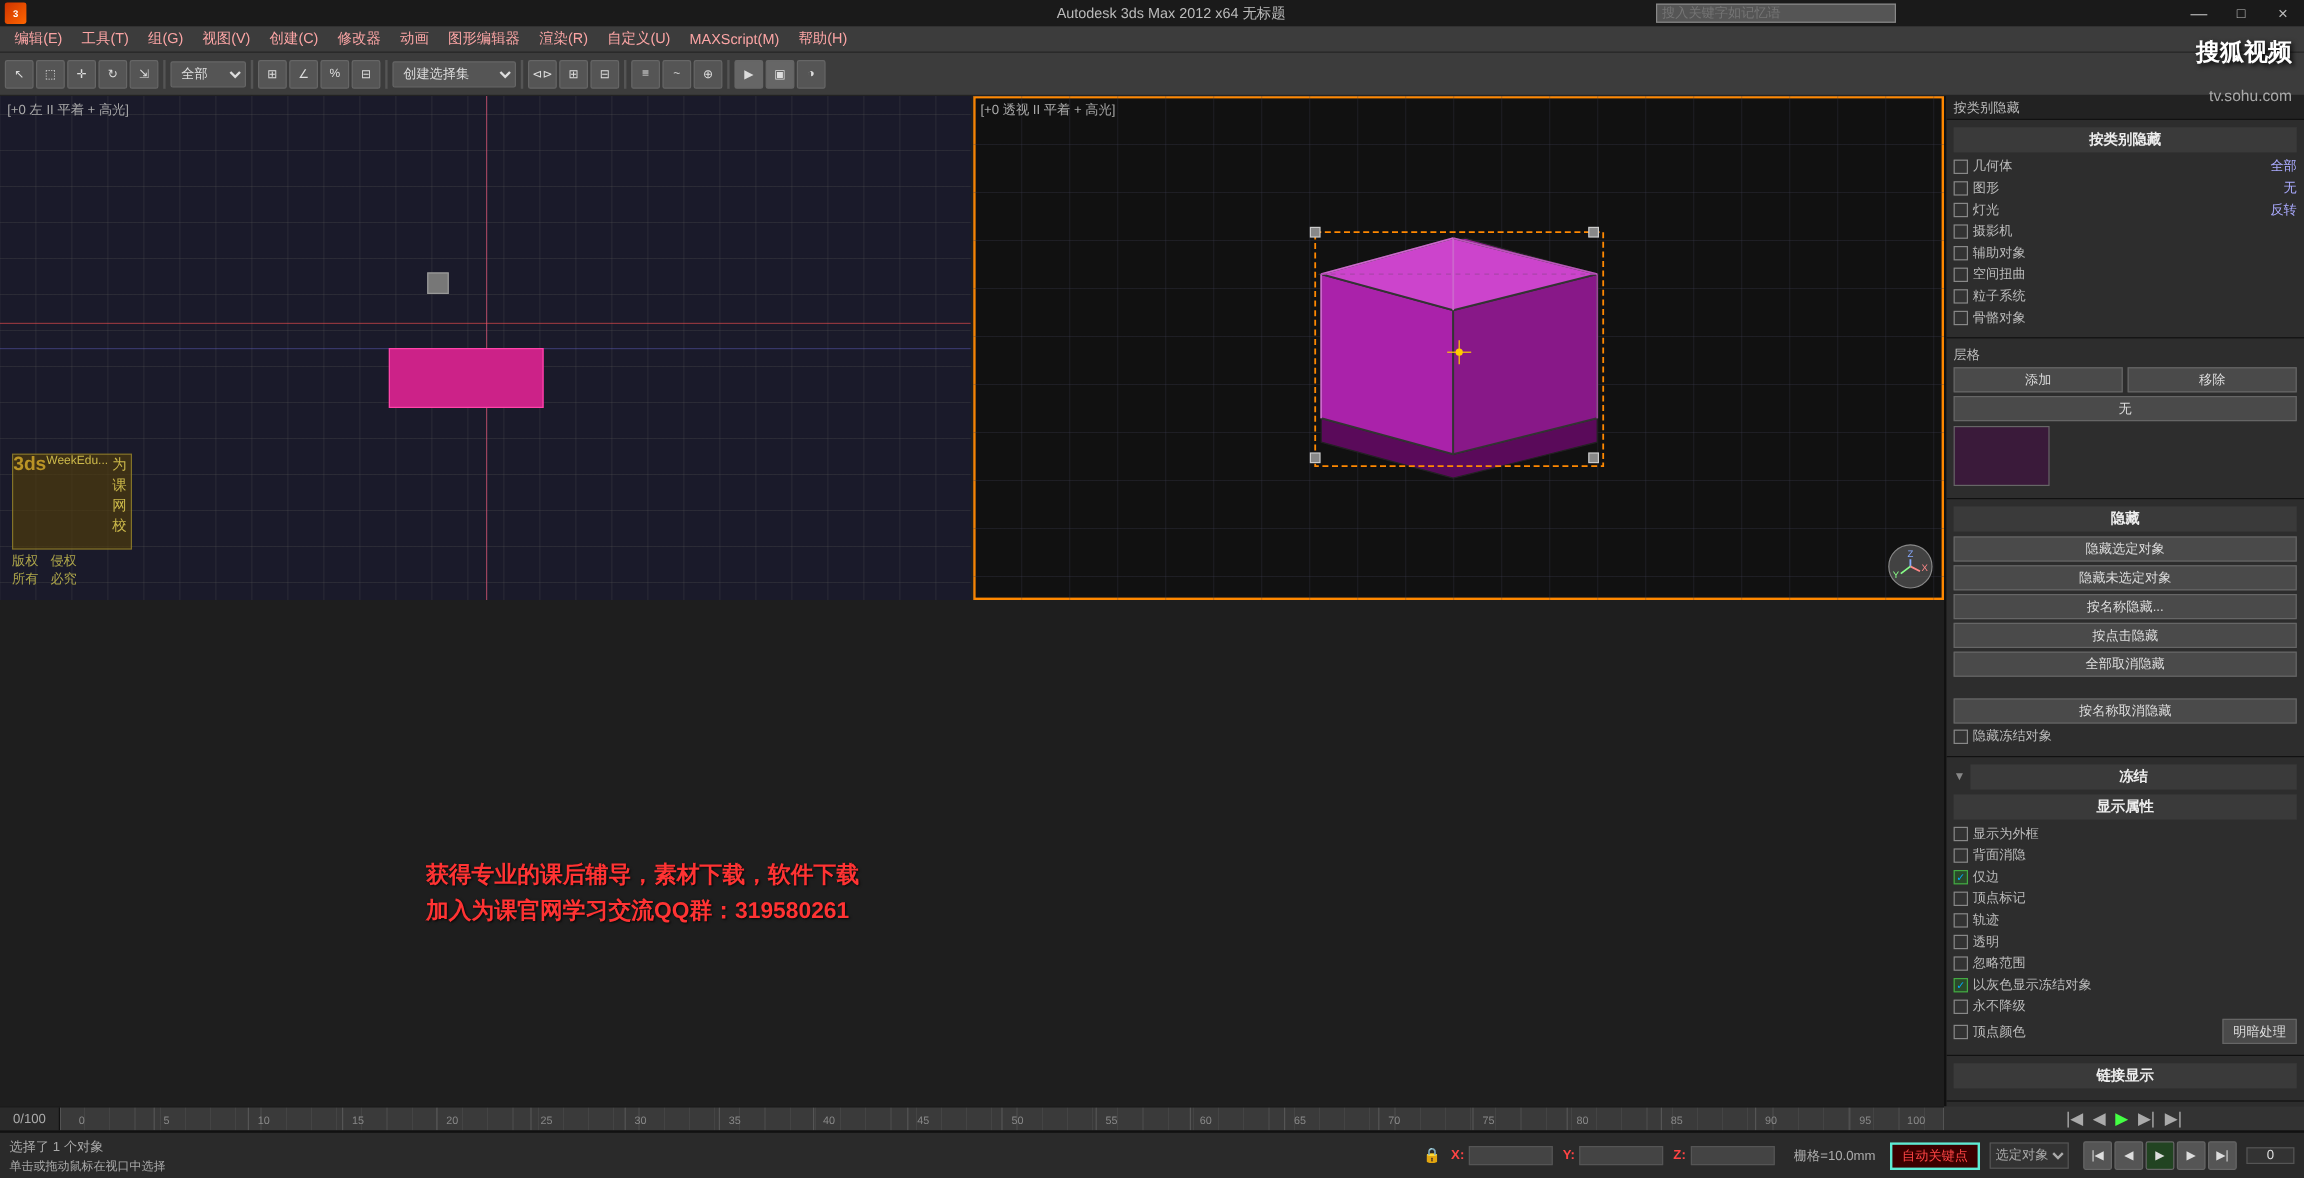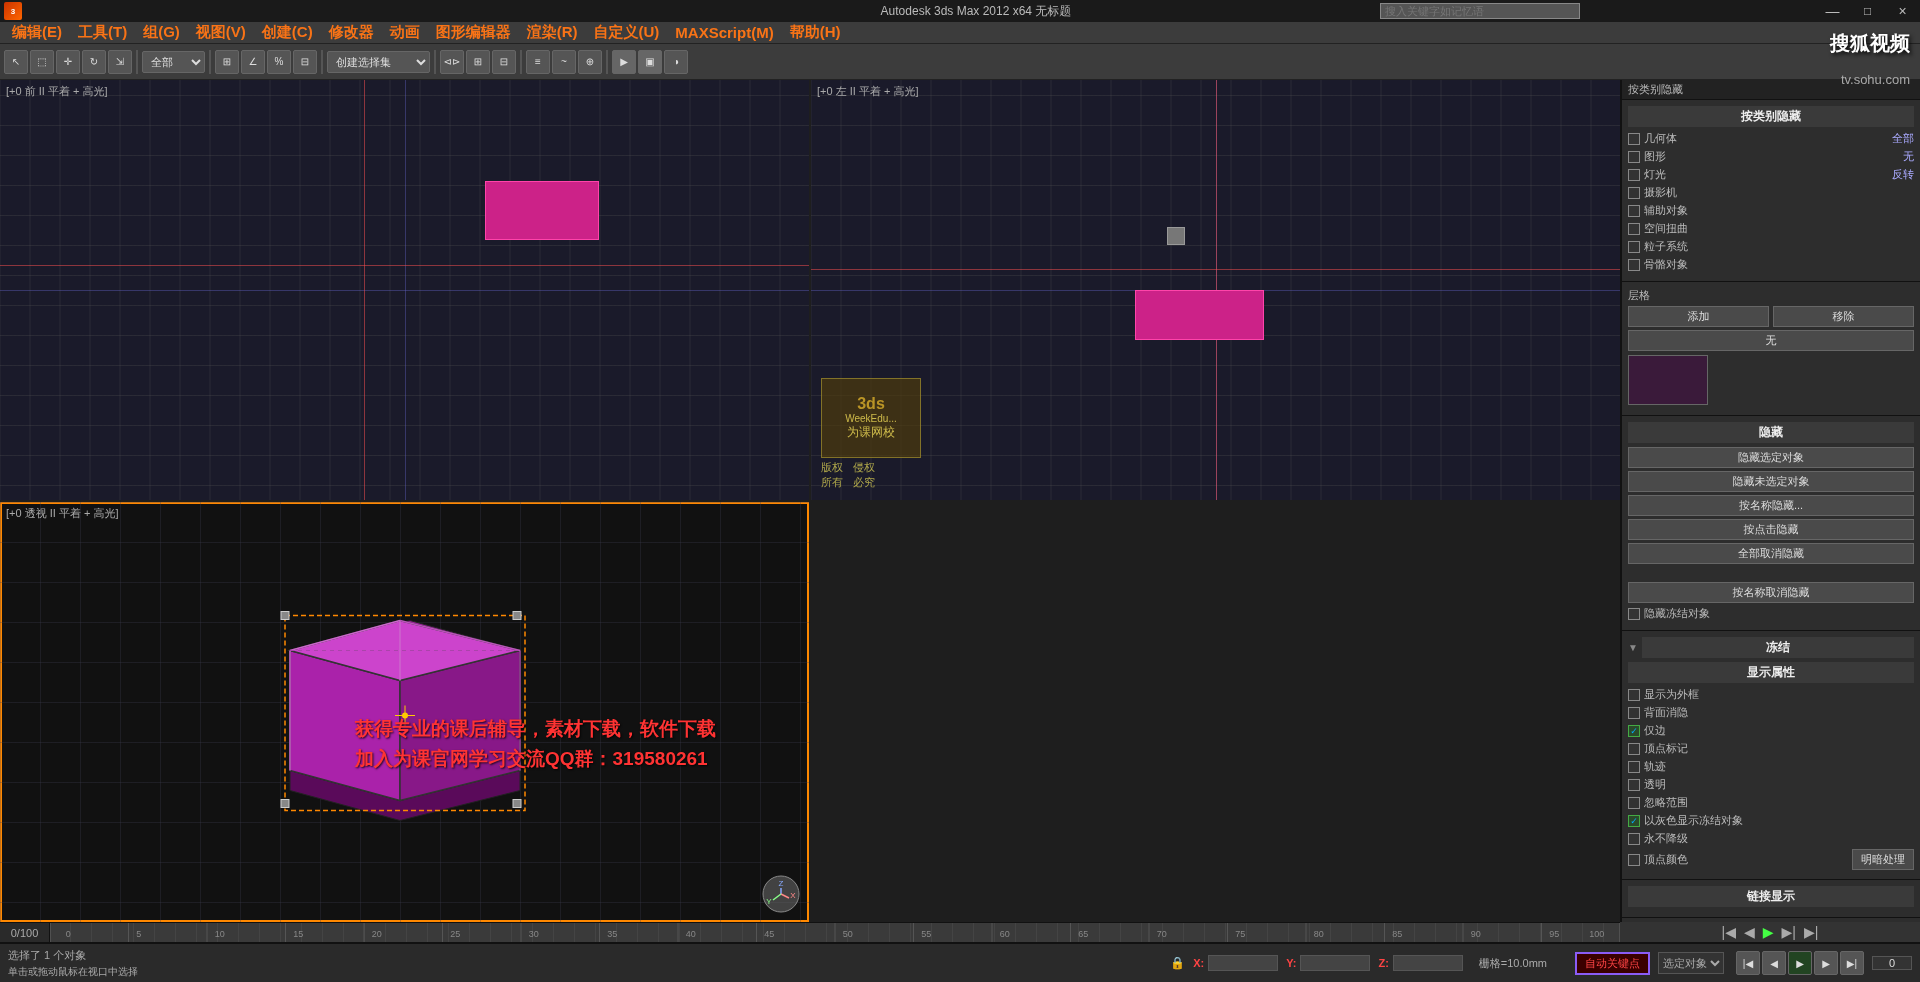--- a/index.html
+++ b/index.html
@@ -52,25 +52,24 @@
       height: 22px;
       background: #3c3c3c;
       display: flex;
       align-items: center;
       padding: 0 4px;
       z-index: 100;
       border-bottom: 1px solid #222;
     }
     .menu-item {
       padding: 2px 8px;
-      color: #f97316;
-      font-size: 15px;
+      color: #fca5a5;
+      font-size: 12px;
       cursor: pointer;
       white-space: nowrap;
-      font-weight: bold;
     }
 
     
     #toolbar {
       position: absolute;
       top: 44px; left: 0; right: 0;
       height: 36px;
       background: #3c3c3c;
       display: flex;
       align-items: center;
@@ -566,45 +565,35 @@
   <div class="tb-btn">◑</div>
 </div>
 
 <div id="obj-name-box">
   <span>Box001</span>
 </div>
 
 <div id="main-area">
 
 
-  <div class="viewport" id="vp-front">
-    <div class="grid-bg"></div>
-    <div class="grid-axis-h" style="top:50%"></div>
-    <div class="grid-axis-v" style="left:50%"></div>
-    <div class="h-line" style="top:44%"></div>
-    <div class="v-line" style="left:45%"></div>
-
-    <div class="pink-box" style="left:60%;top:24%;width:14%;height:14%;"></div>
-    <div class="viewport-label">[+0 前 II 平着 + 高光]</div>
-  </div>
 
   <div class="viewport" id="vp-left">
     <div class="grid-bg"></div>
     <div class="grid-axis-h" style="top:50%"></div>
     <div class="grid-axis-v" style="left:50%"></div>
     <div class="h-line" style="top:45%"></div>
     <div class="v-line" style="left:50%"></div>
 
     <div class="pink-box" style="left:40%;top:50%;width:16%;height:12%;"></div>
 
     <div style="position:absolute;left:44%;top:35%;width:18px;height:18px;background:#777;border:1px solid #999;"></div>
     <div class="viewport-label">[+0 左 II 平着 + 高光]</div>
 
     <div style="position:absolute;bottom:10px;left:10px;z-index:50;">
-      <div style="width:100px;height:80px;background:rgba(80,60,10,0.65);border:1px solid rgba(200,180,60,0.5);display:flex;flex-direction:column;justify-content:center;font-size:10px;color:rgba(220,200,80,0.9);text-align:center;margin-bottom:2px;">
+      <div style="width:100px;height:80px;background:rgba(80,60,10,0.65);border:1px solid rgba(200,180,60,0.5);display:flex;justify-content:center;font-size:10px;color:rgba(220,200,80,0.9);text-align:center;margin-bottom:2px;">
         <div style="font-size:16px;font-weight:bold;color:rgba(200,160,40,0.9);">3ds</div>
         <div>WeekEdu...</div>
         <div style="font-size:12px;font-weight:normal;">为课网校</div>
       </div>
       <div style="display:flex;gap:10px;font-size:11px;color:rgba(200,190,80,0.85);">
         <span>版权</span>
         <span>侵权</span>
       </div>
       <div style="display:flex;gap:10px;font-size:11px;color:rgba(200,190,80,0.85);">
         <span>所有</span>
@@ -878,21 +867,21 @@
     <span class="coord-label">Y:</span>
     <input class="coord-value" type="text" value="" style="">
   </div>
   <div class="coord-group">
     <span class="coord-label">Z:</span>
     <input class="coord-value" type="text" value="" style="">
   </div>
 
   <span class="status-text" style="margin-left:8px;">栅格=10.0mm</span>
 
-  <div style="background:#3a0000;border:2px solid #8b5cf6;padding:2px 8px;margin-left:20px;cursor:pointer;">
+  <div style="background:#3a0000;border:2px solid #5eead4;padding:2px 8px;margin-left:4px;cursor:pointer;">
     <span style="color:#ff4444;font-size:11px;">自动关键点</span>
   </div>
 
   <select style="background:#333;border:1px solid #555;color:#aaa;font-size:11px;height:22px;">
     <option>选定对象</option>
   </select>
 
   <div style="display:flex;gap:2px;margin-left:4px;">
     <div class="tb-btn">|◀</div>
     <div class="tb-btn">◀</div>

